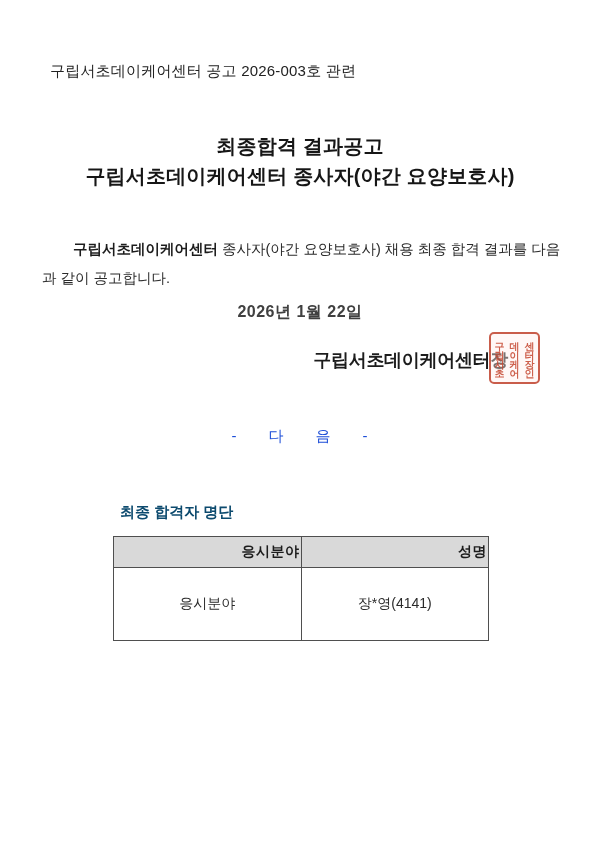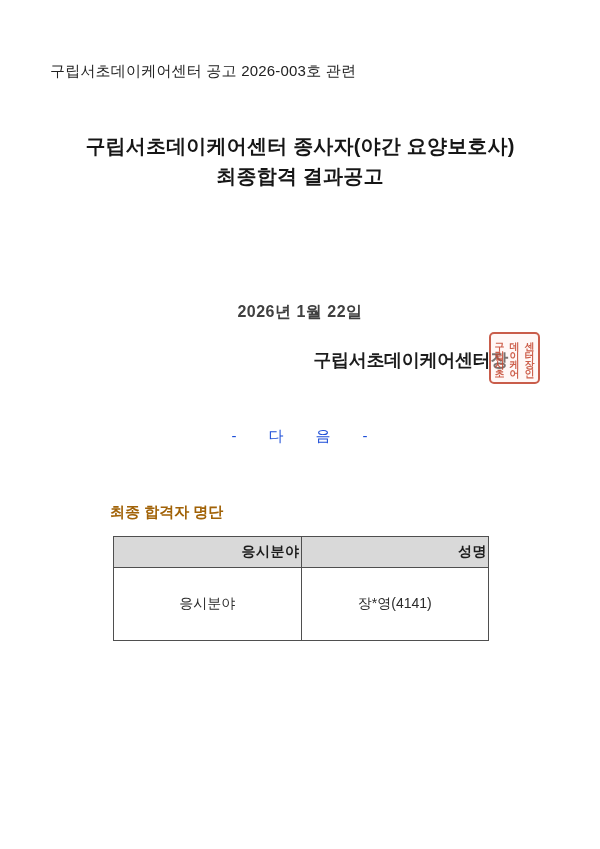--- a/index.html
+++ b/index.html
@@ -53,22 +53,22 @@
     font-size:10px;line-height:13px;letter-spacing:-1px;
     color:#c9523d;font-weight:700;
     height:46px;overflow:hidden;
   }
   .divider{
     position:absolute;left:0;right:0;top:427px;
     text-align:center;font-size:15px;color:#1d4ed8;
     white-space:pre;letter-spacing:1px;
   }
   .list-heading{
-    position:absolute;left:110px;top:503px;
-    font-size:15px;font-weight:700;color:#a16207;
+    position:absolute;left:120px;top:503px;
+    font-size:15px;font-weight:700;color:#0c4a6e;
   }
   .results-table{
     position:absolute;left:113px;top:536px;width:376px;
     border-collapse:collapse;table-layout:fixed;
     font-size:14px;color:#2a2a2a;
   }
   .results-table th,.results-table td{
     border:1px solid #4f4f4f;text-align:center;vertical-align:middle;
   }
   .results-table th{
@@ -79,24 +79,28 @@
   .results-table td{height:70px;}
 </style>
 </head>
 <body>
 
 <div class="page">
 
   <div class="notice-ref">구립서초데이케어센터 공고 2026-003호 관련</div>
 
   <div class="doc-title">
+    <div>최종합격 결과공고</div>
     <div>구립서초데이케어센터 종사자(야간 요양보호사)</div>
-    <div>최종합격 결과공고</div>
   </div>
 
+  <div class="body-par">
+    <div class="body-line1"><span class="lead">구립서초데이케어센터</span><span> 종사자(야간 요양보호사) 채용 최종 합격 결과를 다음</span></div>
+    <div class="body-line2">과 같이 공고합니다.</div>
+  </div>
 
   <div class="issue-date">2026년 1월 22일</div>
 
   <div class="signer">구립서초데이케어센터장</div>
 
   <div class="seal">
     <span class="seal-col">구립서초</span>
     <span class="seal-col">데이케어</span>
     <span class="seal-col">센터장인</span>
   </div>

